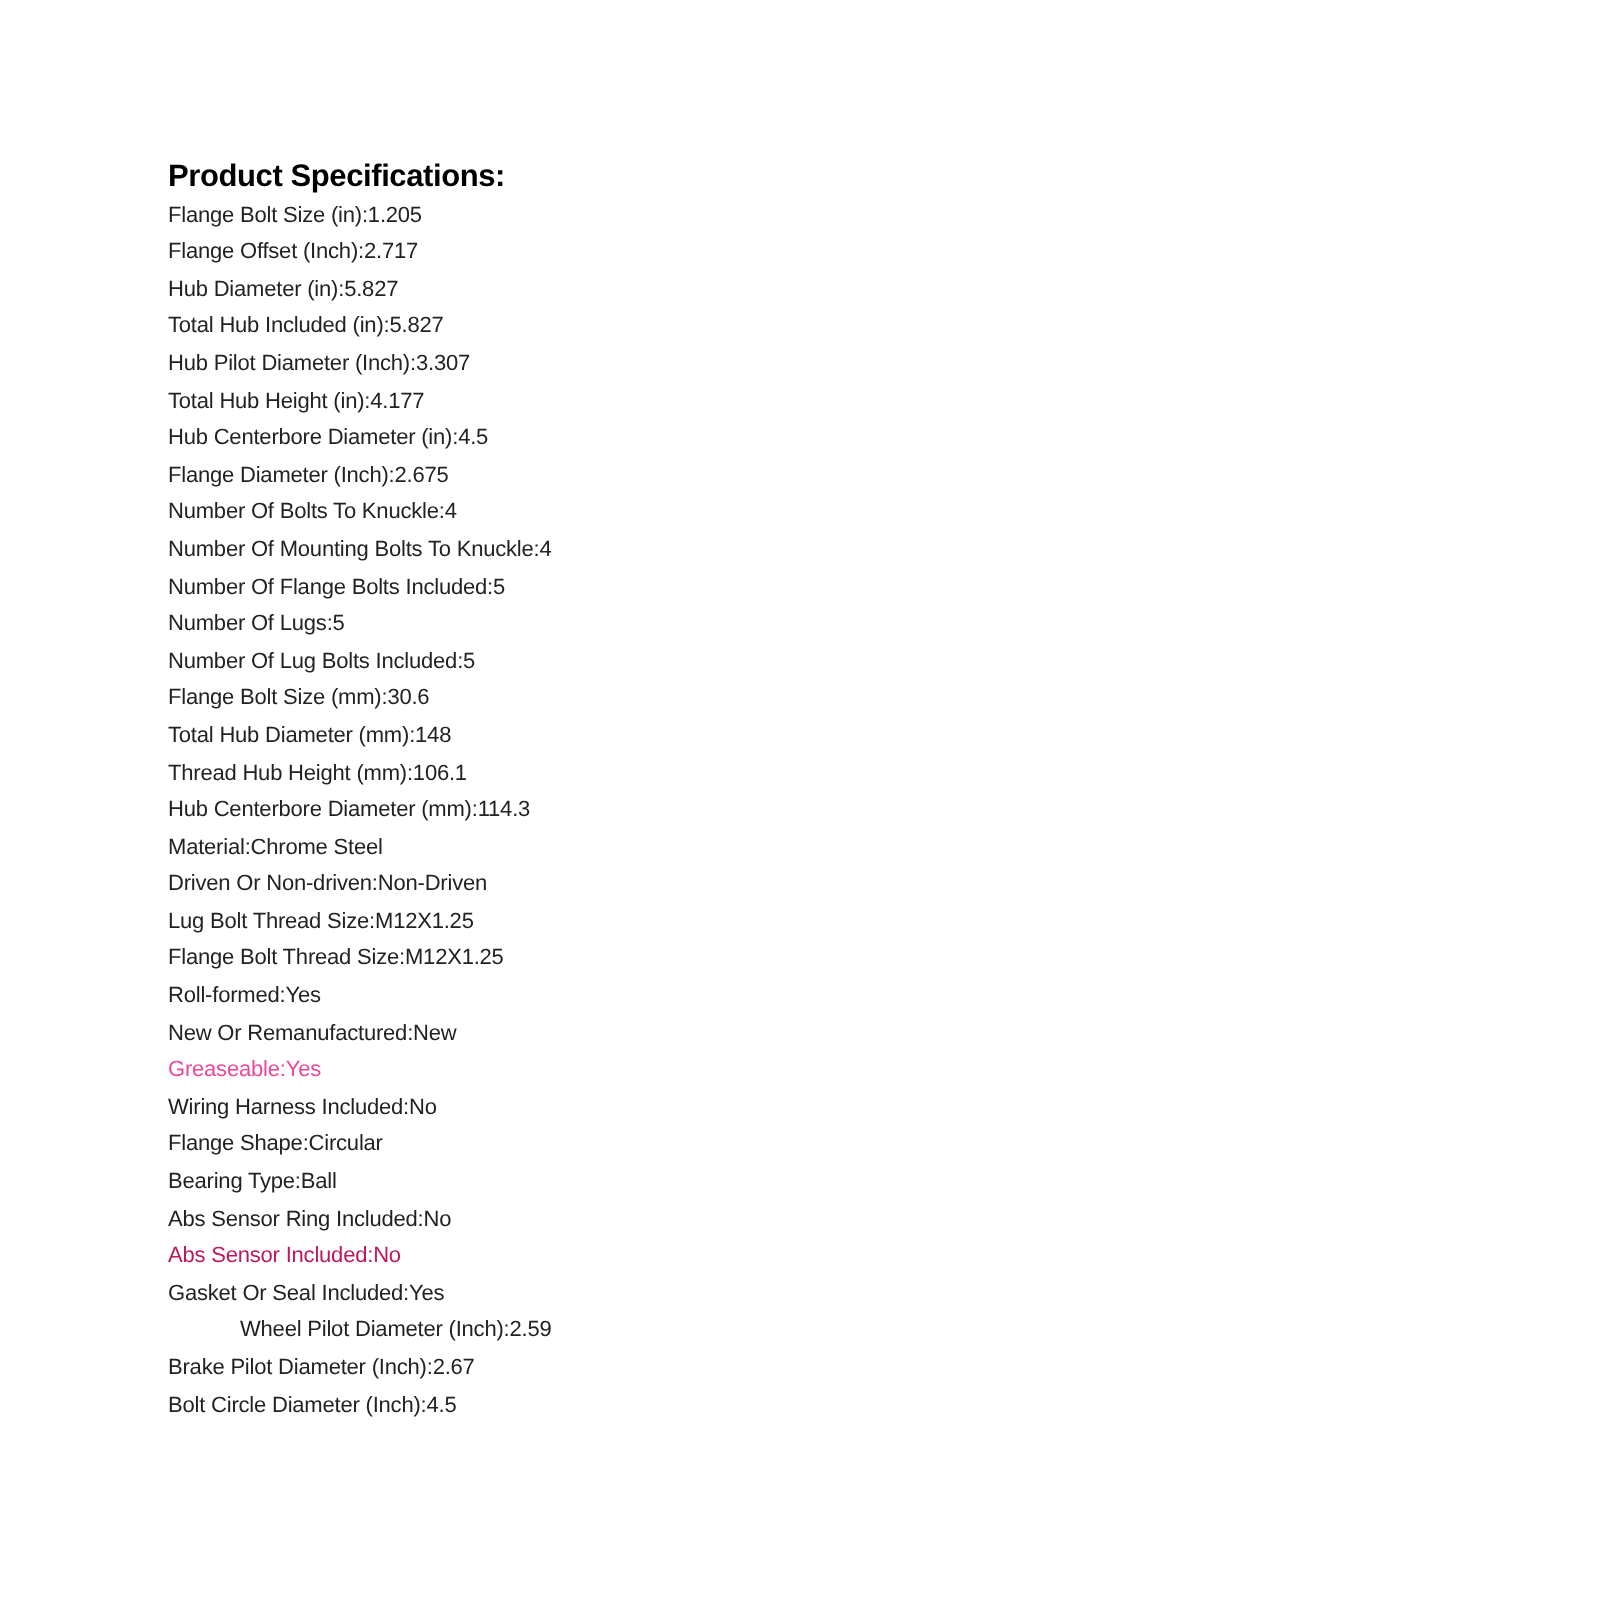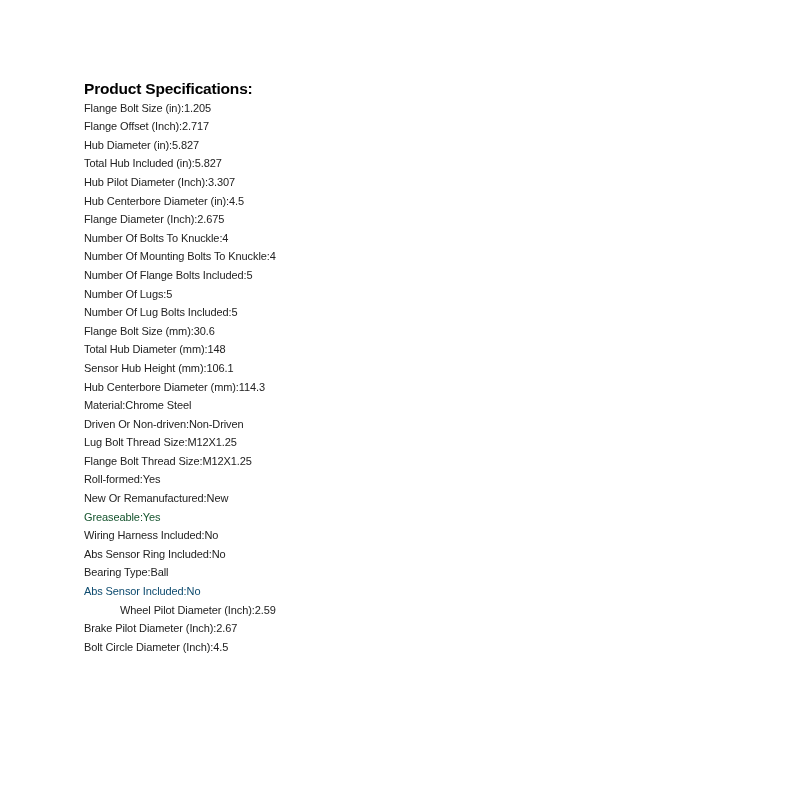--- a/index.html
+++ b/index.html
@@ -44,40 +44,43 @@
 
 <div class="canvas" style="background: rgb(255, 255, 255);">
   <div class="specs">
     <div class="spec-title" style="color: rgb(0, 0, 0);">Product Specifications:</div>
     <div id="spec-rows">
         <div class="spec-row" style="color: rgb(34, 34, 34);"><span>Flange Bolt Size (in)</span><span>:</span><span>1.205</span></div>
         <div class="spec-row" style="color: rgb(34, 34, 34);"><span>Flange Offset (Inch)</span><span>:</span><span>2.717</span></div>
         <div class="spec-row" style="color: rgb(34, 34, 34);"><span>Hub Diameter (in)</span><span>:</span><span>5.827</span></div>
         <div class="spec-row" style="color: rgb(34, 34, 34);"><span>Total Hub Included (in)</span><span>:</span><span>5.827</span></div>
         <div class="spec-row" style="color: rgb(34, 34, 34);"><span>Hub Pilot Diameter (Inch)</span><span>:</span><span>3.307</span></div>
+        <div class="spec-row" style="color: rgb(34, 34, 34);"><span>Total Hub Height (in)</span><span>:</span><span>4.177</span></div>
         <div class="spec-row" style="color: rgb(34, 34, 34);"><span>Hub Centerbore Diameter (in)</span><span>:</span><span>4.5</span></div>
         <div class="spec-row" style="color: rgb(34, 34, 34);"><span>Flange Diameter (Inch)</span><span>:</span><span>2.675</span></div>
         <div class="spec-row" style="color: rgb(34, 34, 34);"><span>Number Of Bolts To Knuckle</span><span>:</span><span>4</span></div>
         <div class="spec-row" style="color: rgb(34, 34, 34);"><span>Number Of Mounting Bolts To Knuckle</span><span>:</span><span>4</span></div>
         <div class="spec-row" style="color: rgb(34, 34, 34);"><span>Number Of Flange Bolts Included</span><span>:</span><span>5</span></div>
         <div class="spec-row" style="color: rgb(34, 34, 34);"><span>Number Of Lugs</span><span>:</span><span>5</span></div>
         <div class="spec-row" style="color: rgb(34, 34, 34);"><span>Number Of Lug Bolts Included</span><span>:</span><span>5</span></div>
         <div class="spec-row" style="color: rgb(34, 34, 34);"><span>Flange Bolt Size (mm)</span><span>:</span><span>30.6</span></div>
         <div class="spec-row" style="color: rgb(34, 34, 34);"><span>Total Hub Diameter (mm)</span><span>:</span><span>148</span></div>
-        <div class="spec-row" style="color: rgb(34, 34, 34);"><span>Sensor Hub Height (mm)</span><span>:</span><span>106.1</span></div>
+        <div class="spec-row" style="color: rgb(34, 34, 34);"><span>Thread Hub Height (mm)</span><span>:</span><span>106.1</span></div>
         <div class="spec-row" style="color: rgb(34, 34, 34);"><span>Hub Centerbore Diameter (mm)</span><span>:</span><span>114.3</span></div>
         <div class="spec-row" style="color: rgb(34, 34, 34);"><span>Material</span><span>:</span><span>Chrome Steel</span></div>
         <div class="spec-row" style="color: rgb(34, 34, 34);"><span>Driven Or Non-driven</span><span>:</span><span>Non-Driven</span></div>
         <div class="spec-row" style="color: rgb(34, 34, 34);"><span>Lug Bolt Thread Size</span><span>:</span><span>M12X1.25</span></div>
         <div class="spec-row" style="color: rgb(34, 34, 34);"><span>Flange Bolt Thread Size</span><span>:</span><span>M12X1.25</span></div>
         <div class="spec-row" style="color: rgb(34, 34, 34);"><span>Roll-formed</span><span>:</span><span>Yes</span></div>
         <div class="spec-row" style="color: rgb(34, 34, 34);"><span>New Or Remanufactured</span><span>:</span><span>New</span></div>
-        <div class="spec-row" style="color: #14532d;"><span>Greaseable</span><span>:</span><span>Yes</span></div>
+        <div class="spec-row" style="color: #ec4899;"><span>Greaseable</span><span>:</span><span>Yes</span></div>
         <div class="spec-row" style="color: rgb(34, 34, 34);"><span>Wiring Harness Included</span><span>:</span><span>No</span></div>
+        <div class="spec-row" style="color: rgb(34, 34, 34);"><span>Flange Shape</span><span>:</span><span>Circular</span></div>
+        <div class="spec-row" style="color: rgb(34, 34, 34);"><span>Bearing Type</span><span>:</span><span>Ball</span></div>
         <div class="spec-row" style="color: rgb(34, 34, 34);"><span>Abs Sensor Ring Included</span><span>:</span><span>No</span></div>
-        <div class="spec-row" style="color: rgb(34, 34, 34);"><span>Bearing Type</span><span>:</span><span>Ball</span></div>
-        <div class="spec-row" style="color: #0c4a6e;"><span>Abs Sensor Included</span><span>:</span><span>No</span></div>
+        <div class="spec-row" style="color: #be185d;"><span>Abs Sensor Included</span><span>:</span><span>No</span></div>
+        <div class="spec-row" style="color: rgb(34, 34, 34);"><span>Gasket Or Seal Included</span><span>:</span><span>Yes</span></div>
         <div class="spec-row" style="color: rgb(34, 34, 34); text-align: right;"><span>Wheel Pilot Diameter (Inch)</span><span>:</span><span>2.59</span></div>
         <div class="spec-row" style="color: rgb(34, 34, 34);"><span>Brake Pilot Diameter (Inch)</span><span>:</span><span>2.67</span></div>
         <div class="spec-row" style="color: rgb(34, 34, 34);"><span>Bolt Circle Diameter (Inch)</span><span>:</span><span>4.5</span></div>
       </div>
   </div>
 </div>
 
 </body></html>

